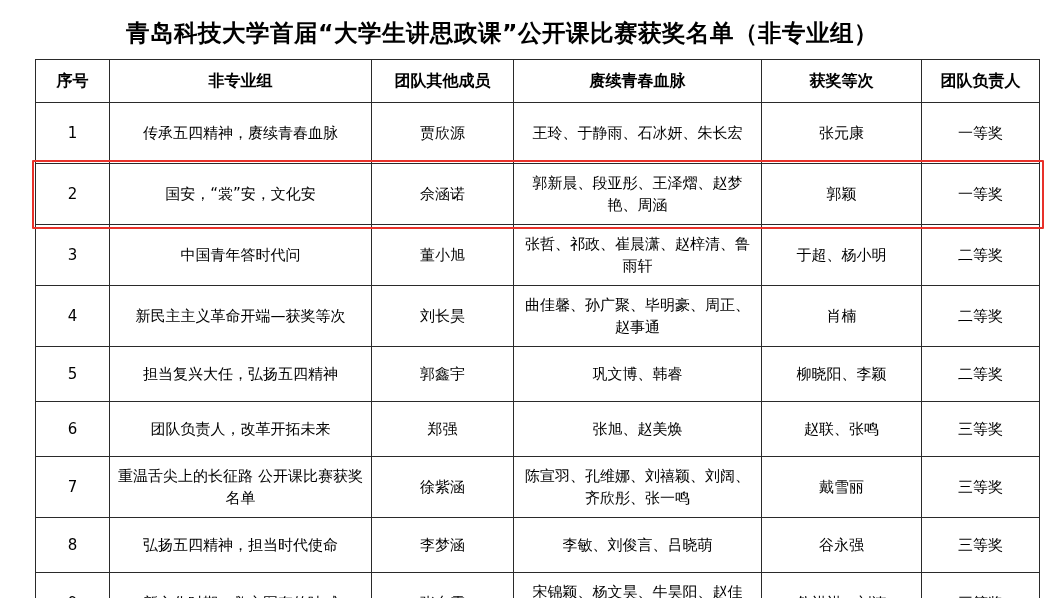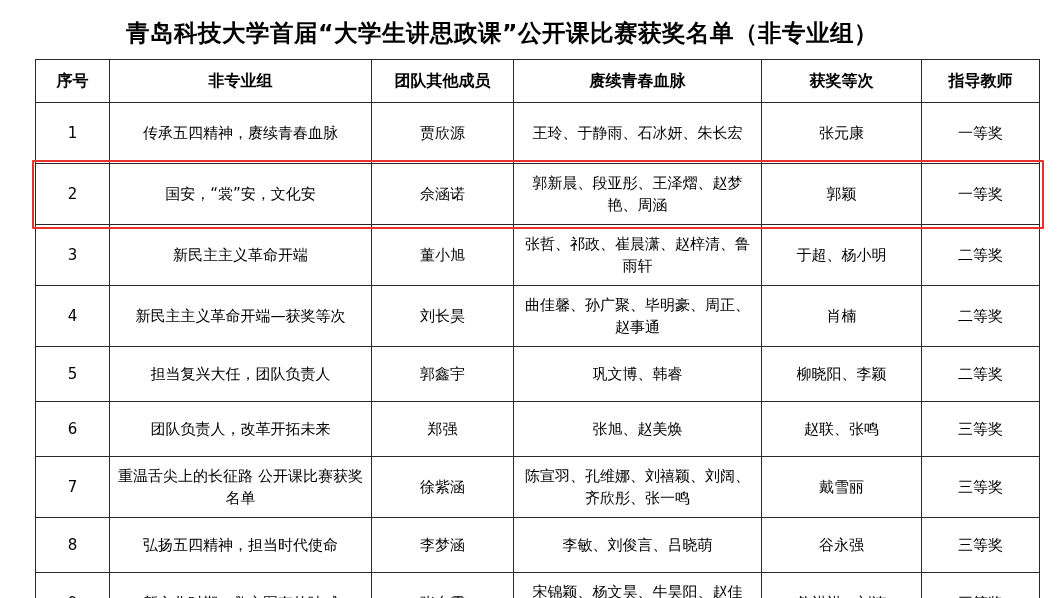--- a/index.html
+++ b/index.html
@@ -101,21 +101,21 @@
         <col class="c-teacher">
         <col class="c-level">
       </colgroup>
       <thead>
         <tr>
           <th>序号</th>
           <th>非专业组</th>
           <th>团队其他成员</th>
           <th>赓续青春血脉</th>
           <th>获奖等次</th>
-          <th>指导教师</th>
+          <th>团队负责人</th>
         </tr>
       </thead>
       <tbody>
         <tr class="row-h1">
           <td>1</td>
           <td>传承五四精神，赓续青春血脉</td>
           <td>贾欣源</td>
           <td class="cell-multi">王玲、于静雨、石冰妍、朱长宏</td>
           <td>张元康</td>
           <td>一等奖</td>
@@ -123,37 +123,37 @@
         <tr class="row-h2">
           <td>2</td>
           <td>国安，“裳”安，文化安</td>
           <td>佘涵诺</td>
           <td class="cell-multi">郭新晨、段亚彤、王泽熠、赵梦艳、周涵</td>
           <td>郭颖</td>
           <td>一等奖</td>
         </tr>
         <tr class="row-h1">
           <td>3</td>
-          <td>新民主主义革命开端</td>
+          <td>中国青年答时代问</td>
           <td>董小旭</td>
           <td class="cell-multi">张哲、祁政、崔晨潇、赵梓清、鲁雨轩</td>
           <td>于超、杨小明</td>
           <td>二等奖</td>
         </tr>
         <tr class="row-h1">
           <td>4</td>
           <td>新民主主义革命开端—获奖等次</td>
           <td>刘长昊</td>
           <td class="cell-multi">曲佳馨、孙广聚、毕明豪、周正、赵事通</td>
           <td>肖楠</td>
           <td>二等奖</td>
         </tr>
         <tr class="row-h3">
           <td>5</td>
-          <td>担当复兴大任，团队负责人</td>
+          <td>担当复兴大任，弘扬五四精神</td>
           <td>郭鑫宇</td>
           <td class="cell-multi">巩文博、韩睿</td>
           <td>柳晓阳、李颖</td>
           <td>二等奖</td>
         </tr>
         <tr class="row-h3">
           <td>6</td>
           <td>团队负责人，改革开拓未来</td>
           <td>郑强</td>
           <td class="cell-multi">张旭、赵美焕</td>

